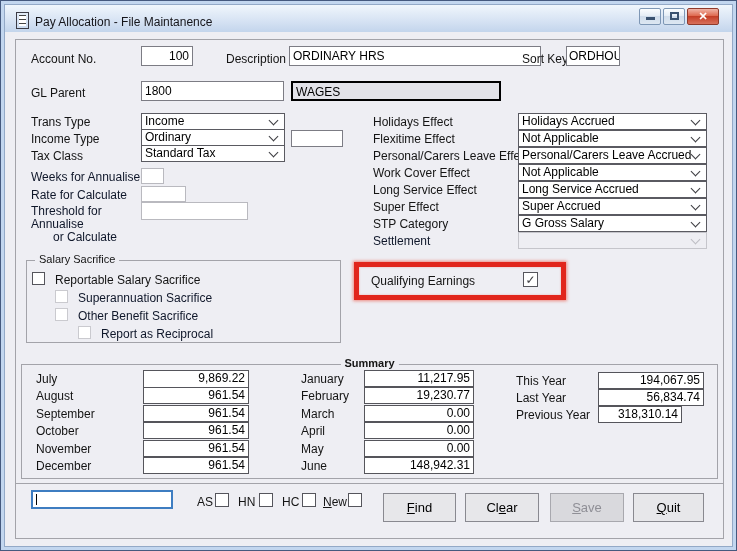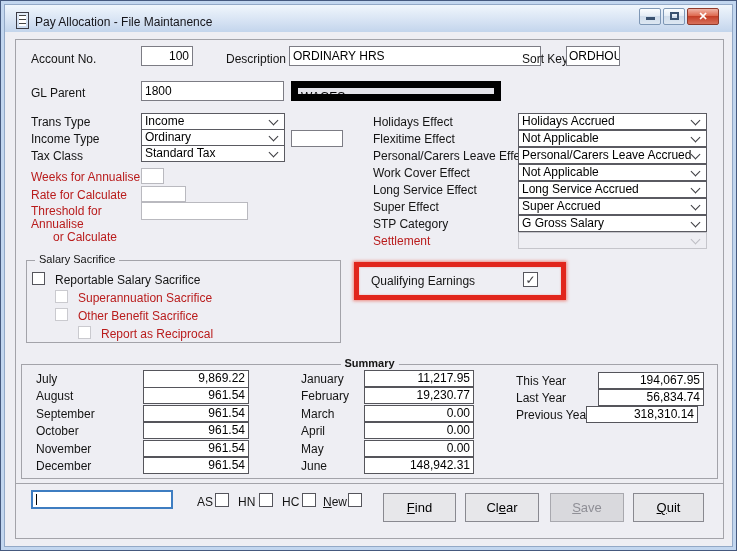--- a/index.html
+++ b/index.html
@@ -16,24 +16,24 @@
               background: repeating-linear-gradient(to bottom, #444 0 1px, #fff 1px 4px) content-box #fff; }
   .wbtn { position: absolute; top: 7px; height: 17px; border: 1px solid #7E97B5; border-radius: 2px;
           background: linear-gradient(#FBFDFE, #E5EDF6 45%, #CFDCEB 45%, #DDE7F2); cursor: default; }
   .wbtn.close { background: linear-gradient(#F0B4A6, #DE6A50 45%, #C23A22 45%, #D8705B);
                 border-color: #8F3A2B; color: #fff; font-size: 11px; font-weight: bold;
                 text-align: center; line-height: 15px; }
   .min-glyph { position: absolute; left: 6px; bottom: 4px; width: 9px; height: 3px; background: #3A5270; }
   .restore-glyph { width: 9px; height: 8px; border: 2px solid #3A5270; margin: 3px auto; }
   .panel { position: absolute; border: 1px solid #A3A3A9; }
   .lbl { position: absolute; font-size: 12px; color: #141414; white-space: nowrap; }
-  .glbl { position: absolute; font-size: 12px; color: #b91c1c; white-space: nowrap; }
+  .glbl { position: absolute; font-size: 12px; color: #0f172a; white-space: nowrap; }
   .inp { position: absolute; background: #fff; border: 1px solid #7C7C84; font-size: 12px; color: #000;
          height: 20px; line-height: 18px; padding: 0 3px; white-space: nowrap; overflow: hidden; }
-  .inp.ro { background: #E3E3E9; border: 7px solid #000000; }
+  .inp.ro { background: #E3E3E9; border: 2px solid #000000; }
   .num { text-align: right; }
   .dd { position: absolute; background: #fff; border: 1px solid #5A5A61; height: 17px; font-size: 12px;
         line-height: 15px; padding: 0 17px 0 3px; white-space: nowrap; overflow: hidden; }
   .chev { position: absolute; right: 7px; top: 3px; width: 7px; height: 7px;
           border-right: 1px solid #3c3c40; border-bottom: 1px solid #3c3c40; transform: rotate(45deg); }
   .dd.dis { background: #EEEEF3; border-color: #C5C5CB; }
   .dd.dis .chev { border-color: #BEBEC4; }
   .cb { position: absolute; width: 13px; height: 13px; background: #fff; border: 1px solid #55555C;
         font-size: 12px; line-height: 12px; text-align: center; color: #3F3F44; }
   .cb.dis { border-color: #CACACF; }
@@ -198,21 +198,21 @@
   <span class="lbl" style="left:300px;top:441px;">May</span>
   <div class="inp num" style="left:363px;top:439px;width:110px;height:17px;line-height:15px;border-color:#55555B;">0.00</div>
   <span class="lbl" style="left:300px;top:458px;">June</span>
   <div class="inp num" style="left:363px;top:456px;width:110px;height:17px;line-height:15px;border-color:#55555B;">148,942.31</div>
 
   <span class="lbl" style="left:515px;top:373px;">This Year</span>
   <div class="inp num" style="left:597px;top:371px;width:106px;height:17px;line-height:15px;border-color:#55555B;">194,067.95</div>
   <span class="lbl" style="left:515px;top:390px;">Last Year</span>
   <div class="inp num" style="left:597px;top:388px;width:106px;height:17px;line-height:15px;border-color:#55555B;">56,834.74</div>
   <span class="lbl" style="left:515px;top:407px;">Previous Year</span>
-  <div class="inp num" style="left:585px;top:405px;width:112px;height:17px;line-height:15px;border-color:#55555B;">318,310.14</div>
+  <div class="inp num" style="left:597px;top:405px;width:84px;height:17px;line-height:15px;border-color:#55555B;">318,310.14</div>
 
   <div class="search">
     <span class="caret"></span>
     <span></span>
   </div>
 
   <span class="lbl" style="left:196px;top:494px;"><span>AS</span><span class="key"></span><span></span></span>
   <div class="cb" style="left:214px;top:492px;width:14px;height:14px;"></div>
 
   <span class="lbl" style="left:237px;top:494px;"><span>HN</span><span class="key"></span><span></span></span>

